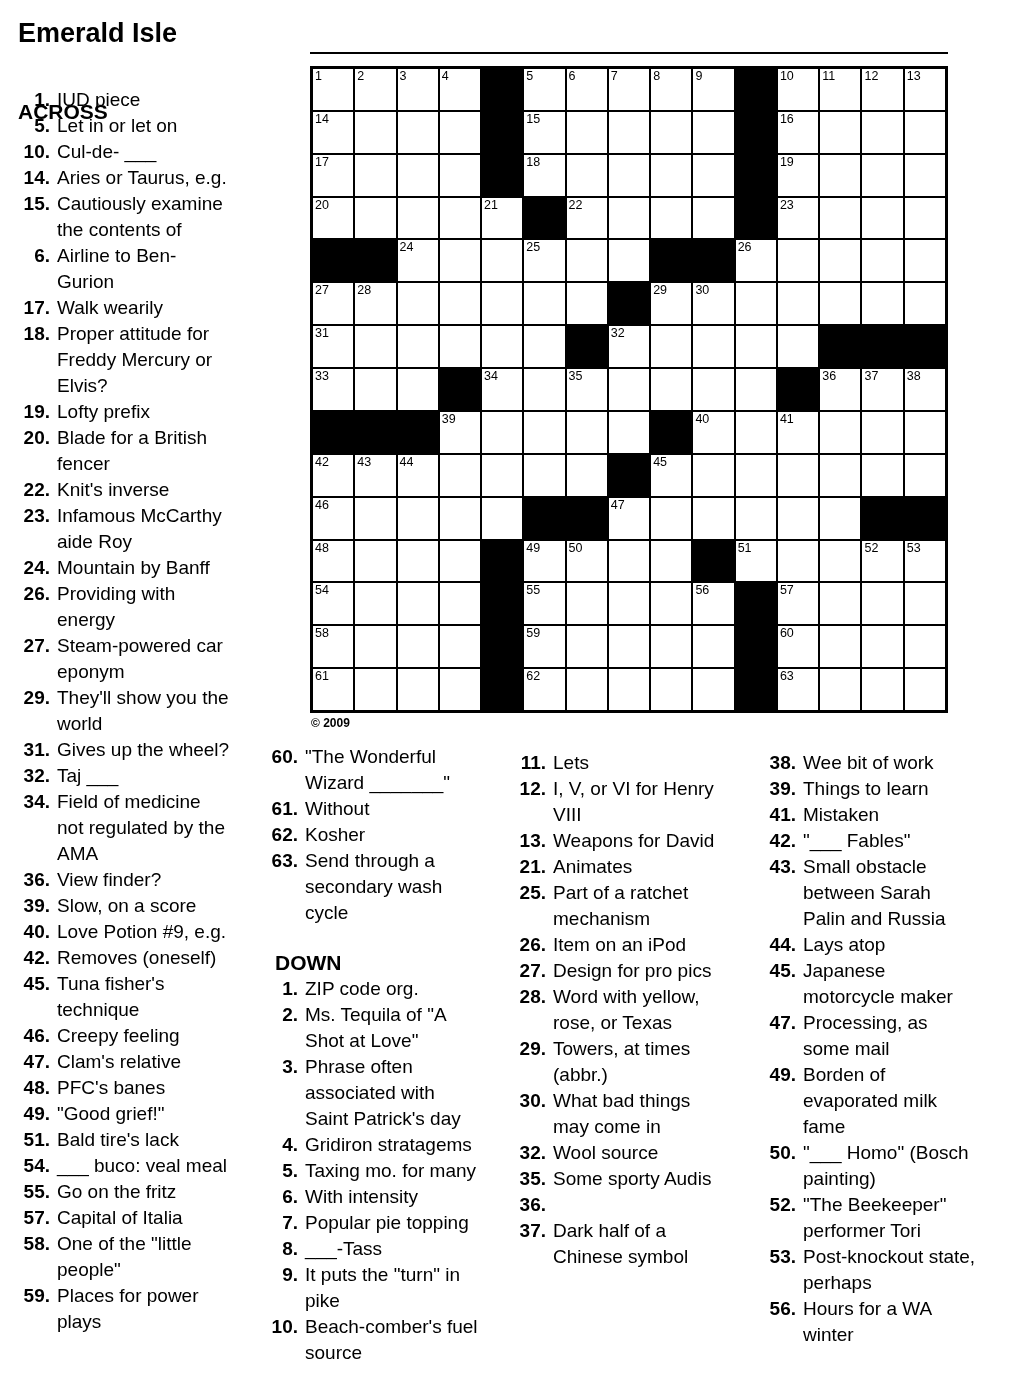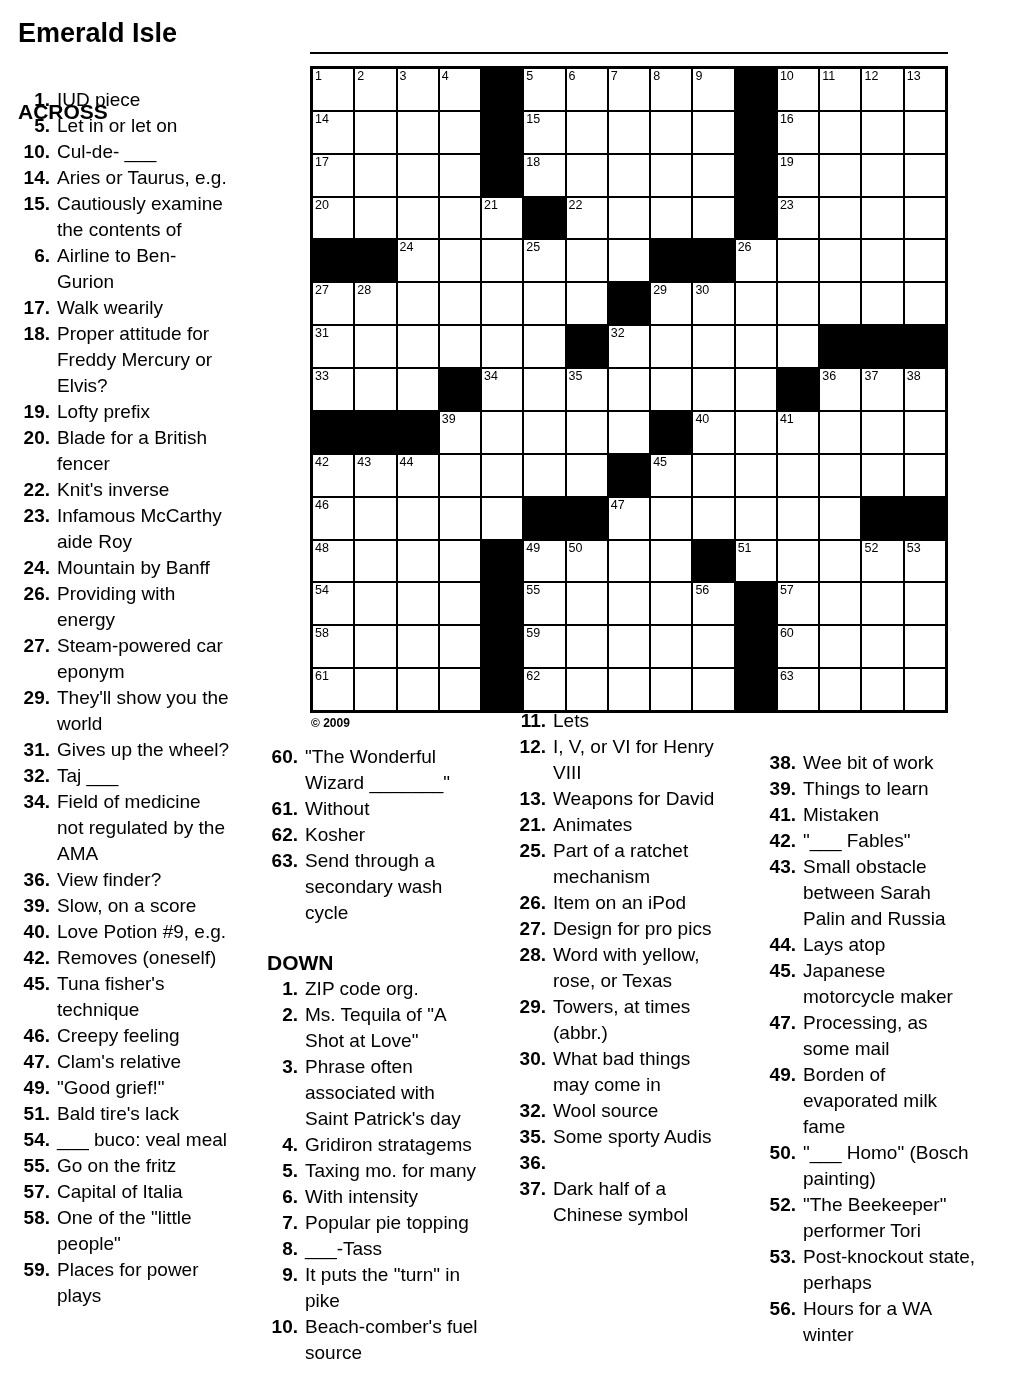--- a/index.html
+++ b/index.html
@@ -7,23 +7,23 @@
         font-family:"Liberation Sans",sans-serif;overflow:hidden;}
   .title{position:absolute;left:18px;top:18px;font-size:27px;font-weight:bold;margin:0;}
   .rule{position:absolute;left:310px;top:52px;width:638px;height:2px;background:#000;}
   .heading{font-size:21px;font-weight:bold;margin-top:40px;}
   #across-heading{position:absolute;left:18px;top:60px;}
   .clue{display:flex;font-size:19px;line-height:26px;}
   .clue .num{flex:0 0 var(--numw);text-align:right;font-weight:bold;}
   .clue .txt{margin-left:7px;white-space:pre-line;}
   .col1{position:absolute;left:18px;top:87px;width:256px;--numw:32px;}
   .col2{position:absolute;left:260px;top:744px;width:250px;--numw:38px;}
-  .col3{position:absolute;left:512px;top:708px;width:250px;--numw:34px;}
+  .col3{position:absolute;left:512px;top:750px;width:250px;--numw:34px;}
   .col4{position:absolute;left:762px;top:750px;width:260px;--numw:34px;}
-  #down-heading{margin:24px 0 0 7px;line-height:26px;}
+  #down-heading{margin:24px 0 0 15px;line-height:26px;}
   #grid{position:absolute;left:310px;top:66px;width:632px;height:641px;
         display:grid;grid-template-columns:repeat(15,1fr);grid-template-rows:repeat(15,1fr);
         gap:2px;background:#000;border:3px solid #000;}
   .cell{background:#fff;position:relative;}
   .cell.black{background:#000;}
   .cell .cn{position:absolute;top:0px;left:2px;font-size:12.5px;line-height:14px;}
   .copyright{position:absolute;left:311px;top:716px;font-size:12px;font-weight:bold;}
 </style>
 </head>
 <body>
@@ -148,20 +148,24 @@
       </div>
       <div class="clue">
         <span class="num">46.</span>
         <span class="txt">Creepy feeling</span>
       </div>
       <div class="clue">
         <span class="num">47.</span>
         <span class="txt">Clam's relative</span>
       </div>
       <div class="clue">
+        <span class="num">48.</span>
+        <span class="txt">PFC's banes</span>
+      </div>
+      <div class="clue">
         <span class="num">49.</span>
         <span class="txt">"Good grief!"</span>
       </div>
       <div class="clue">
         <span class="num">51.</span>
         <span class="txt">Bald tire's lack</span>
       </div>
       <div class="clue">
         <span class="num">54.</span>
         <span class="txt">___ buco: veal meal</span>

